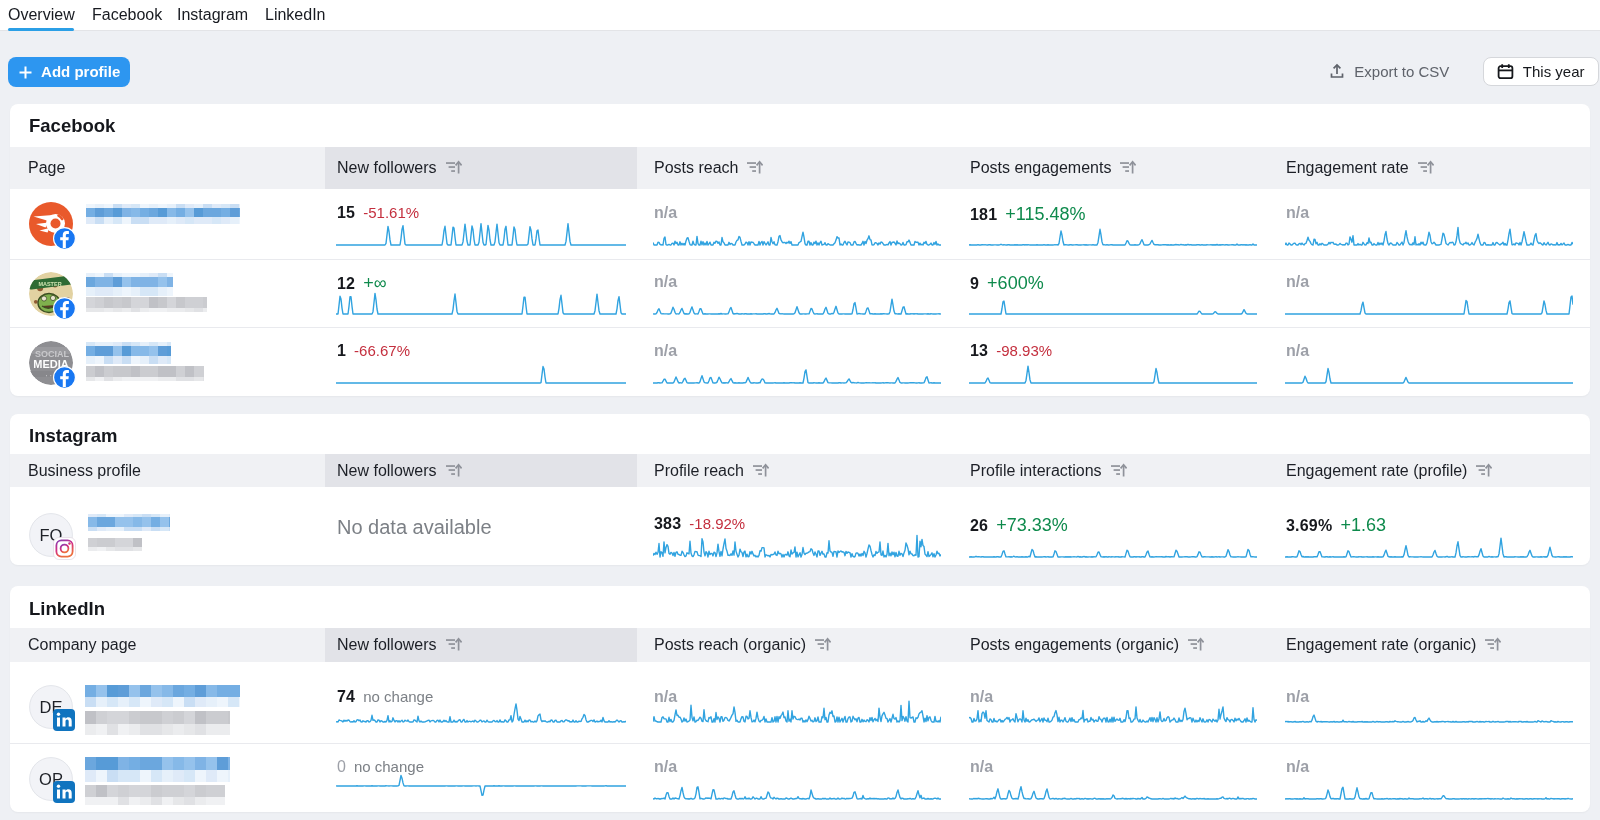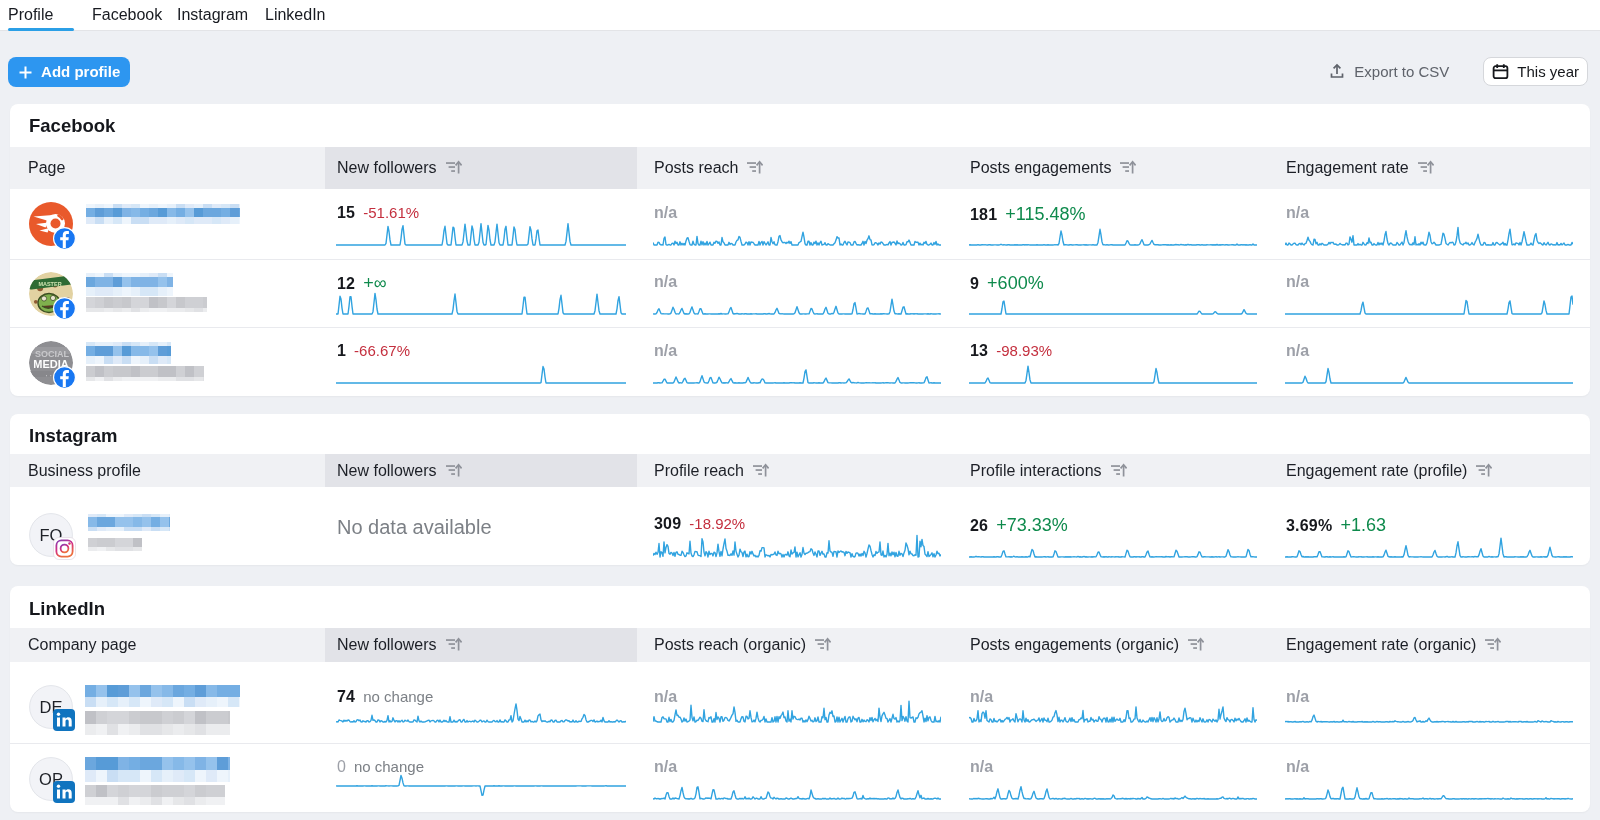--- a/index.html
+++ b/index.html
@@ -13,34 +13,34 @@
 .val{position:absolute;font-size:16px;color:#17191e;white-space:nowrap}
 .val b{font-weight:bold;letter-spacing:.2px}
 .pos{color:#0e8a4c;font-size:18px;margin-left:8px}
 .neg{color:#c42f3e;font-size:15px;margin-left:8px}
 .muted{color:#7c8086;font-size:15px;margin-left:8px}
 .na{color:#9da0a8;font-weight:bold}
 .tab{font-size:16px;color:#181b21}
 </style></head>
 <body>
 <div class="abs" style="left:0;top:0;width:1600px;height:31px;background:#fff;border-bottom:1px solid #e3e4e7"></div>
-<div class="abs tab" style="left:8px;top:6px">Profile</div>
+<div class="abs tab" style="left:8px;top:6px">Overview</div>
 <div class="abs tab" style="left:92px;top:6px">Facebook</div>
 <div class="abs tab" style="left:177px;top:6px">Instagram</div>
 <div class="abs tab" style="left:265px;top:6px">LinkedIn</div>
 <div class="abs" style="left:8px;top:28px;width:66px;height:3px;background:#2b9fe6;border-radius:2px"></div>
 <div class="abs" style="left:8px;top:57px;width:122px;height:30px;background:#2d96f0;border-radius:8px;color:#fff;font-size:15px;font-weight:bold;text-align:center;line-height:30px"><svg width="15" height="15" viewBox="0 0 15 15" style="vertical-align:-2.5px">
       <path d="M7.5 1.5 V13.5 M1.5 7.5 H13.5" stroke="#fff" stroke-width="2"></path>
     </svg>&nbsp;&nbsp;Add profile</div>
 <div class="abs" style="left:1328px;top:62px;font-size:15px;color:#5e626a"><svg width="18" height="18" viewBox="0 0 18 18" style="vertical-align:-3.5px">
       <path d="M3.5 11.5 V15 H14.5 V11.5" stroke="#5e626a" stroke-width="1.7" fill="none"></path>
       <path d="M9 12 V3.6" stroke="#5e626a" stroke-width="1.7" fill="none"></path>
       <path d="M5.6 6.4 L9 2.9 L12.4 6.4" stroke="#5e626a" stroke-width="1.7" fill="none"></path>
     </svg>&nbsp;&nbsp;Export to CSV</div>
-<div class="abs" style="left:1483px;top:57px;width:105px;height:29px;background:#fff;border:1px solid #d5d7db;border-radius:8px;font-size:15px;color:#16181c;text-align:center;line-height:27px"><svg width="17" height="17" viewBox="0 0 17 17" style="vertical-align:-3px">
+<div class="abs" style="left:1483px;top:57px;width:116px;height:29px;background:#fff;border:1px solid #d5d7db;border-radius:8px;font-size:15px;color:#16181c;text-align:center;line-height:27px"><svg width="17" height="17" viewBox="0 0 17 17" style="vertical-align:-3px">
       <rect x="1.6" y="3.2" width="13.8" height="12" rx="2" fill="none" stroke="#16181c" stroke-width="1.8"></rect>
       <path d="M5.2 1.2 V5 M11.8 1.2 V5" stroke="#16181c" stroke-width="1.8"></path>
       <path d="M2 7.4 H15" stroke="#16181c" stroke-width="1.8"></path>
     </svg>&nbsp;&nbsp;This year</div>
 <div class="card" style="top:104px;height:292px"></div>
 <div class="ctitle" style="top:115px">Facebook</div>
 <div class="hrow" style="left:10px;top:147px;height:42px">
     <div class="hcol"></div>
     <div class="hlabel" style="left:18px">Page</div>
     <div class="hlabel" style="left:327px">New followers<span style="margin-left:9px"><svg width="16" height="15" viewBox="0 0 16 15" style="vertical-align:-2px">
@@ -471,21 +471,21 @@
       <rect x="36" y="0" width="9" height="9" fill="#d4d5d9"></rect>
       <rect x="45" y="0" width="9" height="9" fill="#c0c1c6"></rect>
       <rect x="0" y="9" width="9" height="4" fill="#ebecee"></rect>
       <rect x="9" y="9" width="9" height="4" fill="#f0f1f3"></rect>
       <rect x="18" y="9" width="9" height="4" fill="#e6e7e9"></rect>
       <rect x="27" y="9" width="9" height="4" fill="#e0e1e4"></rect>
       <rect x="36" y="9" width="9" height="4" fill="#e0e1e4"></rect>
       <rect x="45" y="9" width="9" height="4" fill="#e6e7e9"></rect>
     </svg></div>
 <div class="abs" style="left:337px;top:516px;font-size:20px;color:#7c8086">No data available</div>
-<div class="val" style="left:654px;top:515px"><b>309</b><span class="neg">-18.92%</span></div>
+<div class="val" style="left:654px;top:515px"><b>383</b><span class="neg">-18.92%</span></div>
 <div class="abs" style="left:653px;top:533px;line-height:0"><svg width="288" height="26" viewBox="0 0 288 26">
       <path d="M0.0 22.6 L1.0 20.4 L2.0 21.6 L3.0 19.2 L4.0 21.3 L5.0 19.5 L6.0 10.5 L7.0 24.0 L8.0 18.8 L9.0 19.5 L10.0 23.2 L11.0 8.9 L12.0 19.9 L13.0 14.4 L14.0 11.6 L15.0 13.4 L16.0 20.4 L17.0 21.2 L18.0 19.4 L19.0 20.0 L20.0 22.5 L21.0 19.4 L22.0 23.2 L23.0 19.4 L24.0 18.8 L25.0 21.3 L26.0 21.5 L27.0 22.3 L28.0 22.3 L29.0 18.3 L30.0 19.4 L31.0 21.8 L32.0 23.6 L33.0 23.0 L34.0 19.8 L35.0 20.3 L36.0 20.9 L37.0 8.3 L38.0 20.1 L39.0 22.9 L40.0 23.6 L41.0 21.8 L42.0 18.4 L43.0 18.7 L44.0 18.6 L45.0 22.1 L46.0 22.5 L47.0 22.6 L48.0 23.6 L49.0 5.6 L50.0 8.9 L51.0 19.1 L52.0 22.9 L53.0 18.6 L54.0 20.0 L55.0 24.0 L56.0 18.2 L57.0 21.6 L58.0 20.4 L59.0 20.5 L60.0 22.9 L61.0 19.1 L62.0 19.6 L63.0 23.6 L64.0 19.9 L65.0 11.2 L66.0 18.7 L67.0 23.4 L68.0 18.4 L69.0 22.8 L70.0 16.0 L71.0 10.7 L72.0 6.0 L73.0 15.3 L74.0 18.2 L75.0 22.4 L76.0 22.3 L77.0 22.5 L78.0 20.8 L79.0 22.3 L80.0 17.9 L81.0 22.1 L82.0 9.0 L83.0 18.3 L84.0 21.2 L85.0 24.0 L86.0 22.2 L87.0 16.1 L88.0 18.7 L89.0 19.5 L90.0 23.5 L91.0 19.0 L92.0 18.1 L93.0 23.9 L94.0 21.2 L95.0 23.8 L96.0 23.5 L97.0 18.7 L98.0 21.1 L99.0 18.3 L100.0 20.9 L101.0 22.9 L102.0 22.3 L103.0 24.0 L104.0 23.0 L105.0 24.0 L106.0 22.3 L107.0 17.8 L108.0 18.2 L109.0 14.6 L110.0 14.6 L111.0 14.9 L112.0 24.0 L113.0 21.8 L114.0 22.2 L115.0 22.9 L116.0 22.4 L117.0 24.0 L118.0 21.4 L119.0 21.9 L120.0 21.5 L121.0 21.1 L122.0 19.0 L123.0 21.9 L124.0 22.4 L125.0 18.2 L126.0 20.8 L127.0 20.3 L128.0 20.9 L129.0 24.0 L130.0 21.5 L131.0 23.9 L132.0 21.5 L133.0 21.5 L134.0 22.2 L135.0 18.8 L136.0 22.9 L137.0 23.8 L138.0 17.0 L139.0 21.1 L140.0 19.9 L141.0 19.3 L142.0 14.0 L143.0 24.0 L144.0 19.1 L145.0 23.8 L146.0 21.9 L147.0 19.7 L148.0 24.0 L149.0 21.5 L150.0 14.5 L151.0 20.1 L152.0 21.6 L153.0 20.1 L154.0 20.2 L155.0 19.6 L156.0 18.9 L157.0 18.6 L158.0 15.7 L159.0 16.5 L160.0 20.0 L161.0 22.4 L162.0 19.0 L163.0 21.3 L164.0 24.0 L165.0 17.9 L166.0 17.9 L167.0 22.4 L168.0 20.1 L169.0 18.3 L170.0 21.2 L171.0 20.9 L172.0 24.0 L173.0 24.0 L174.0 19.8 L175.0 20.0 L176.0 7.7 L177.0 18.0 L178.0 19.0 L179.0 19.4 L180.0 23.3 L181.0 18.4 L182.0 18.7 L183.0 18.8 L184.0 24.0 L185.0 17.9 L186.0 19.5 L187.0 18.5 L188.0 17.9 L189.0 19.0 L190.0 18.8 L191.0 19.3 L192.0 22.7 L193.0 18.4 L194.0 20.3 L195.0 18.9 L196.0 19.5 L197.0 19.6 L198.0 24.0 L199.0 20.6 L200.0 23.4 L201.0 24.0 L202.0 23.5 L203.0 20.1 L204.0 19.9 L205.0 20.4 L206.0 23.1 L207.0 21.0 L208.0 23.1 L209.0 20.4 L210.0 22.5 L211.0 18.3 L212.0 19.9 L213.0 24.0 L214.0 20.5 L215.0 16.0 L216.0 11.9 L217.0 13.2 L218.0 17.5 L219.0 21.4 L220.0 24.0 L221.0 21.8 L222.0 22.6 L223.0 18.5 L224.0 20.4 L225.0 19.1 L226.0 19.0 L227.0 9.0 L228.0 21.9 L229.0 22.5 L230.0 18.0 L231.0 24.0 L232.0 22.4 L233.0 23.9 L234.0 21.3 L235.0 10.4 L236.0 22.8 L237.0 20.1 L238.0 22.9 L239.0 19.0 L240.0 21.7 L241.0 19.2 L242.0 23.8 L243.0 19.5 L244.0 23.0 L245.0 23.2 L246.0 18.3 L247.0 22.3 L248.0 20.3 L249.0 20.8 L250.0 23.5 L251.0 19.9 L252.0 17.3 L253.0 9.9 L254.0 12.3 L255.0 15.7 L256.0 21.9 L257.0 18.2 L258.0 20.8 L259.0 21.0 L260.0 22.5 L261.0 22.7 L262.0 21.8 L263.0 22.3 L264.0 2.4 L265.0 24.0 L266.0 23.7 L267.0 8.2 L268.0 13.7 L269.0 6.4 L270.0 12.6 L271.0 13.6 L272.0 21.1 L273.0 22.2 L274.0 23.6 L275.0 18.6 L276.0 23.5 L277.0 22.7 L278.0 21.3 L279.0 19.8 L280.0 23.8 L281.0 20.7 L282.0 24.0 L283.0 22.0 L284.0 18.3 L285.0 20.6 L286.0 20.2 L287.0 23.0 L288.0 21.4" fill="none" stroke="#31a3e0" stroke-width="1.4" stroke-linejoin="round"></path>
     </svg></div>
 <div class="val" style="left:970px;top:515px"><b>26</b><span class="pos">+73.33%</span></div>
 <div class="abs" style="left:969px;top:533px;line-height:0"><svg width="288" height="26" viewBox="0 0 288 26">
       <path d="M0.0 24.0 L1.0 24.0 L2.0 23.8 L3.0 24.0 L4.0 24.0 L5.0 24.0 L6.0 23.9 L7.0 23.2 L8.0 23.9 L9.0 23.8 L10.0 23.8 L11.0 23.9 L12.0 24.0 L13.0 23.8 L14.0 23.8 L15.0 24.0 L16.0 24.0 L17.0 24.0 L18.0 24.0 L19.0 24.0 L20.0 24.0 L21.0 24.0 L22.0 23.9 L23.0 24.0 L24.0 24.0 L25.0 23.8 L26.0 24.0 L27.0 24.0 L28.0 23.8 L29.0 23.8 L30.0 24.0 L31.0 24.0 L32.0 24.0 L33.0 21.5 L34.0 18.4 L35.0 17.8 L36.0 21.0 L37.0 23.9 L38.0 23.9 L39.0 23.9 L40.0 23.7 L41.0 24.0 L42.0 23.8 L43.0 24.0 L44.0 23.7 L45.0 23.2 L46.0 23.9 L47.0 24.0 L48.0 23.7 L49.0 24.0 L50.0 24.0 L51.0 23.9 L52.0 24.0 L53.0 23.8 L54.0 24.0 L55.0 24.0 L56.0 24.0 L57.0 23.8 L58.0 24.0 L59.0 24.0 L60.0 23.3 L61.0 23.9 L62.0 20.0 L63.0 16.4 L64.0 17.4 L65.0 21.0 L66.0 24.0 L67.0 23.8 L68.0 24.0 L69.0 24.0 L70.0 23.9 L71.0 24.0 L72.0 23.9 L73.0 24.0 L74.0 23.9 L75.0 23.8 L76.0 23.8 L77.0 24.0 L78.0 23.9 L79.0 23.8 L80.0 24.0 L81.0 23.9 L82.0 24.0 L83.0 24.0 L84.0 23.9 L85.0 21.0 L86.0 17.8 L87.0 18.5 L88.0 21.3 L89.0 24.0 L90.0 24.0 L91.0 24.0 L92.0 23.9 L93.0 23.9 L94.0 23.9 L95.0 24.0 L96.0 24.0 L97.0 23.8 L98.0 24.0 L99.0 23.8 L100.0 24.0 L101.0 23.8 L102.0 24.0 L103.0 23.9 L104.0 23.9 L105.0 23.8 L106.0 23.9 L107.0 23.9 L108.0 24.0 L109.0 23.4 L110.0 24.0 L111.0 23.8 L112.0 24.0 L113.0 24.0 L114.0 23.8 L115.0 23.4 L116.0 24.0 L117.0 23.8 L118.0 24.0 L119.0 24.0 L120.0 23.9 L121.0 23.9 L122.0 24.0 L123.0 23.8 L124.0 24.0 L125.0 23.7 L126.0 23.9 L127.0 23.8 L128.0 21.7 L129.0 19.2 L130.0 18.9 L131.0 21.4 L132.0 23.8 L133.0 23.9 L134.0 24.0 L135.0 23.8 L136.0 24.0 L137.0 23.7 L138.0 24.0 L139.0 24.0 L140.0 23.8 L141.0 23.9 L142.0 24.0 L143.0 23.8 L144.0 23.9 L145.0 23.9 L146.0 24.0 L147.0 23.7 L148.0 23.9 L149.0 23.8 L150.0 24.0 L151.0 24.0 L152.0 24.0 L153.0 23.8 L154.0 23.9 L155.0 23.9 L156.0 24.0 L157.0 20.6 L158.0 17.2 L159.0 18.1 L160.0 21.3 L161.0 23.8 L162.0 24.0 L163.0 23.9 L164.0 24.0 L165.0 23.8 L166.0 23.8 L167.0 24.0 L168.0 23.8 L169.0 23.9 L170.0 23.8 L171.0 24.0 L172.0 24.0 L173.0 23.8 L174.0 23.8 L175.0 24.0 L176.0 24.0 L177.0 21.7 L178.0 18.9 L179.0 18.0 L180.0 21.3 L181.0 23.9 L182.0 24.0 L183.0 23.8 L184.0 24.0 L185.0 24.0 L186.0 23.9 L187.0 23.7 L188.0 23.8 L189.0 23.9 L190.0 23.8 L191.0 23.9 L192.0 23.8 L193.0 23.8 L194.0 24.0 L195.0 24.0 L196.0 24.0 L197.0 23.5 L198.0 23.9 L199.0 23.8 L200.0 23.8 L201.0 24.0 L202.0 23.8 L203.0 23.8 L204.0 23.9 L205.0 23.9 L206.0 20.5 L207.0 17.2 L208.0 18.2 L209.0 21.0 L210.0 24.0 L211.0 24.0 L212.0 24.0 L213.0 24.0 L214.0 23.9 L215.0 23.9 L216.0 23.7 L217.0 23.8 L218.0 23.7 L219.0 24.0 L220.0 24.0 L221.0 24.0 L222.0 23.9 L223.0 23.8 L224.0 23.8 L225.0 23.7 L226.0 24.0 L227.0 24.0 L228.0 23.7 L229.0 21.4 L230.0 18.8 L231.0 19.2 L232.0 21.7 L233.0 23.9 L234.0 24.0 L235.0 23.8 L236.0 23.8 L237.0 23.9 L238.0 23.9 L239.0 23.9 L240.0 23.9 L241.0 24.0 L242.0 24.0 L243.0 23.8 L244.0 24.0 L245.0 24.0 L246.0 23.9 L247.0 23.7 L248.0 24.0 L249.0 23.9 L250.0 23.8 L251.0 24.0 L252.0 23.9 L253.0 23.9 L254.0 23.9 L255.0 24.0 L256.0 24.0 L257.0 23.3 L258.0 20.0 L259.0 16.7 L260.0 18.5 L261.0 22.0 L262.0 23.8 L263.0 23.9 L264.0 24.0 L265.0 24.0 L266.0 24.0 L267.0 24.0 L268.0 23.9 L269.0 23.8 L270.0 23.9 L271.0 23.9 L272.0 24.0 L273.0 24.0 L274.0 23.9 L275.0 24.0 L276.0 24.0 L277.0 23.9 L278.0 20.1 L279.0 16.5 L280.0 17.4 L281.0 21.2 L282.0 23.9 L283.0 23.7 L284.0 23.8 L285.0 23.9 L286.0 24.0 L287.0 24.0 L288.0 24.0" fill="none" stroke="#31a3e0" stroke-width="1.4" stroke-linejoin="round"></path>
     </svg></div>
 <div class="val" style="left:1286px;top:515px"><b>3.69%</b><span class="pos">+1.63</span></div>
 <div class="abs" style="left:1285px;top:533px;line-height:0"><svg width="288" height="26" viewBox="0 0 288 26">
       <path d="M0.0 24.0 L1.0 24.0 L2.0 23.8 L3.0 24.0 L4.0 24.0 L5.0 23.9 L6.0 24.0 L7.0 23.8 L8.0 23.8 L9.0 23.9 L10.0 24.0 L11.0 24.0 L12.0 23.8 L13.0 20.9 L14.0 17.8 L15.0 18.5 L16.0 21.4 L17.0 23.8 L18.0 23.5 L19.0 24.0 L20.0 24.0 L21.0 23.8 L22.0 24.0 L23.0 23.8 L24.0 24.0 L25.0 24.0 L26.0 24.0 L27.0 24.0 L28.0 24.0 L29.0 23.8 L30.0 23.8 L31.0 23.8 L32.0 23.9 L33.0 21.5 L34.0 18.8 L35.0 18.6 L36.0 21.3 L37.0 23.9 L38.0 23.9 L39.0 24.0 L40.0 24.0 L41.0 23.8 L42.0 23.8 L43.0 24.0 L44.0 24.0 L45.0 23.8 L46.0 24.0 L47.0 23.9 L48.0 23.8 L49.0 24.0 L50.0 24.0 L51.0 23.9 L52.0 24.0 L53.0 24.0 L54.0 24.0 L55.0 24.0 L56.0 24.0 L57.0 24.0 L58.0 24.0 L59.0 23.8 L60.0 24.0 L61.0 23.9 L62.0 20.8 L63.0 17.8 L64.0 18.6 L65.0 21.6 L66.0 24.0 L67.0 23.9 L68.0 23.8 L69.0 23.8 L70.0 23.9 L71.0 24.0 L72.0 23.9 L73.0 24.0 L74.0 23.8 L75.0 23.9 L76.0 23.8 L77.0 24.0 L78.0 23.9 L79.0 24.0 L80.0 23.9 L81.0 23.9 L82.0 23.8 L83.0 24.0 L84.0 23.9 L85.0 24.0 L86.0 23.9 L87.0 24.0 L88.0 23.8 L89.0 24.0 L90.0 23.9 L91.0 23.9 L92.0 24.0 L93.0 23.8 L94.0 24.0 L95.0 23.9 L96.0 24.0 L97.0 24.0 L98.0 23.9 L99.0 22.1 L100.0 19.1 L101.0 17.2 L102.0 20.3 L103.0 23.3 L104.0 23.8 L105.0 24.0 L106.0 23.8 L107.0 24.0 L108.0 24.0 L109.0 24.0 L110.0 23.8 L111.0 24.0 L112.0 24.0 L113.0 24.0 L114.0 24.0 L115.0 23.9 L116.0 24.0 L117.0 23.8 L118.0 24.0 L119.0 21.8 L120.0 17.0 L121.0 12.7 L122.0 17.1 L123.0 22.3 L124.0 24.0 L125.0 23.8 L126.0 23.9 L127.0 23.9 L128.0 23.9 L129.0 24.0 L130.0 24.0 L131.0 24.0 L132.0 24.0 L133.0 24.0 L134.0 23.9 L135.0 23.9 L136.0 23.8 L137.0 23.9 L138.0 24.0 L139.0 24.0 L140.0 24.0 L141.0 24.0 L142.0 23.9 L143.0 24.0 L144.0 24.0 L145.0 23.9 L146.0 24.0 L147.0 24.0 L148.0 22.0 L149.0 19.0 L150.0 17.4 L151.0 20.5 L152.0 23.3 L153.0 24.0 L154.0 23.9 L155.0 24.0 L156.0 24.0 L157.0 24.0 L158.0 23.9 L159.0 23.9 L160.0 24.0 L161.0 23.8 L162.0 23.3 L163.0 24.0 L164.0 24.0 L165.0 24.0 L166.0 23.9 L167.0 23.8 L168.0 24.0 L169.0 23.9 L170.0 24.0 L171.0 19.9 L172.0 13.0 L173.0 8.8 L174.0 15.8 L175.0 22.6 L176.0 24.0 L177.0 24.0 L178.0 23.8 L179.0 23.9 L180.0 24.0 L181.0 23.9 L182.0 24.0 L183.0 23.7 L184.0 23.8 L185.0 23.9 L186.0 23.9 L187.0 23.8 L188.0 23.8 L189.0 24.0 L190.0 23.4 L191.0 23.8 L192.0 23.8 L193.0 23.9 L194.0 21.9 L195.0 18.2 L196.0 15.7 L197.0 19.5 L198.0 23.1 L199.0 24.0 L200.0 23.9 L201.0 24.0 L202.0 23.9 L203.0 24.0 L204.0 23.4 L205.0 23.9 L206.0 24.0 L207.0 23.8 L208.0 24.0 L209.0 23.9 L210.0 23.9 L211.0 24.0 L212.0 23.8 L213.0 23.9 L214.0 20.9 L215.0 13.1 L216.0 5.2 L217.0 13.0 L218.0 20.9 L219.0 24.0 L220.0 23.8 L221.0 23.8 L222.0 24.0 L223.0 24.0 L224.0 24.0 L225.0 24.0 L226.0 24.0 L227.0 24.0 L228.0 24.0 L229.0 24.0 L230.0 23.8 L231.0 23.9 L232.0 23.9 L233.0 24.0 L234.0 23.9 L235.0 24.0 L236.0 23.8 L237.0 24.0 L238.0 23.8 L239.0 24.0 L240.0 23.9 L241.0 24.0 L242.0 23.6 L243.0 22.0 L244.0 19.2 L245.0 17.3 L246.0 20.2 L247.0 23.1 L248.0 24.0 L249.0 24.0 L250.0 24.0 L251.0 23.9 L252.0 23.9 L253.0 24.0 L254.0 24.0 L255.0 24.0 L256.0 23.8 L257.0 24.0 L258.0 23.9 L259.0 23.8 L260.0 24.0 L261.0 23.8 L262.0 24.0 L263.0 22.2 L264.0 18.1 L265.0 14.3 L266.0 18.3 L267.0 22.5 L268.0 23.9 L269.0 23.9 L270.0 24.0 L271.0 24.0 L272.0 23.9 L273.0 23.8 L274.0 23.8 L275.0 24.0 L276.0 24.0 L277.0 24.0 L278.0 24.0 L279.0 23.8 L280.0 24.0 L281.0 23.8 L282.0 24.0 L283.0 24.0 L284.0 24.0 L285.0 24.0 L286.0 23.8 L287.0 23.6 L288.0 24.0" fill="none" stroke="#31a3e0" stroke-width="1.4" stroke-linejoin="round"></path>

